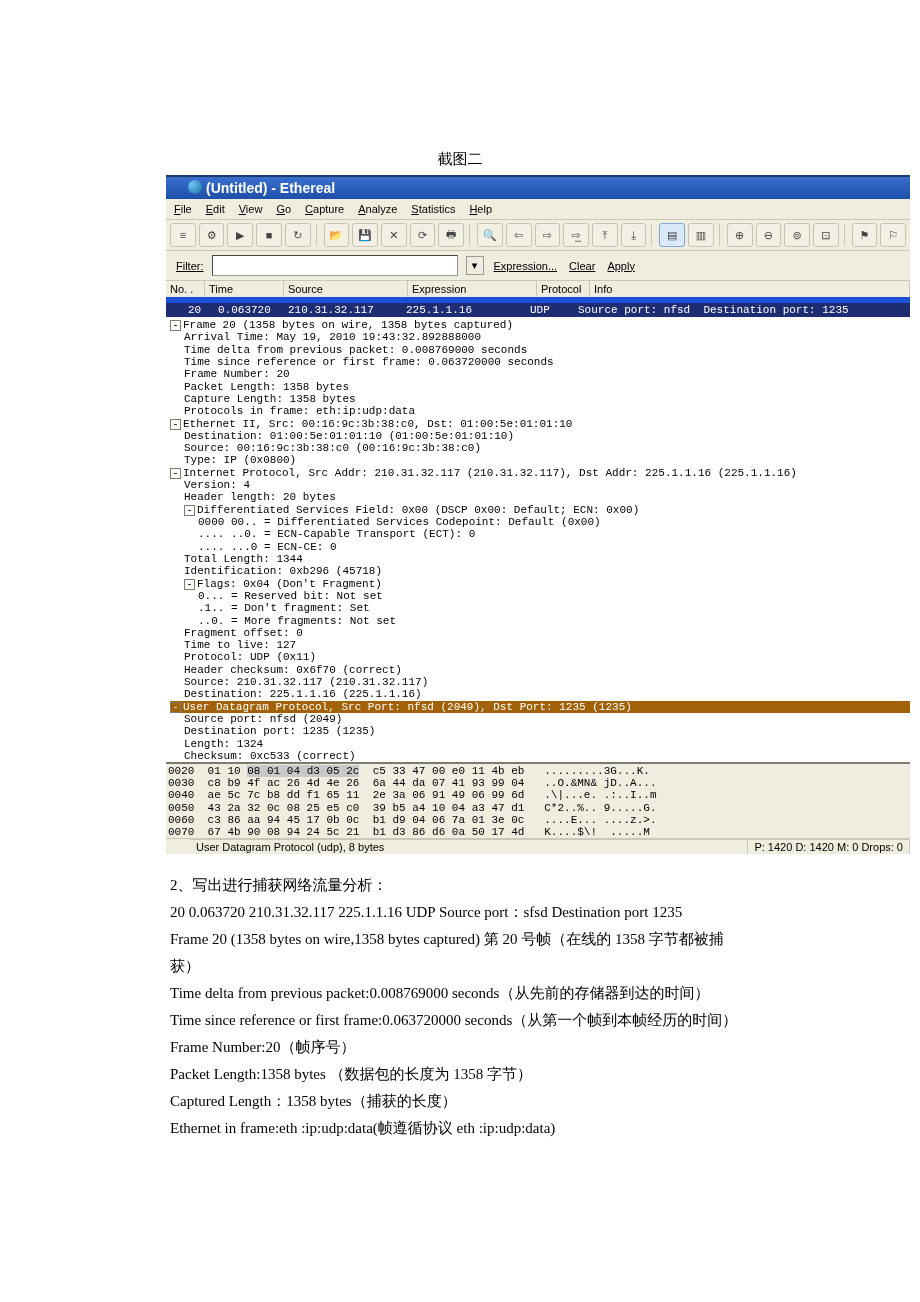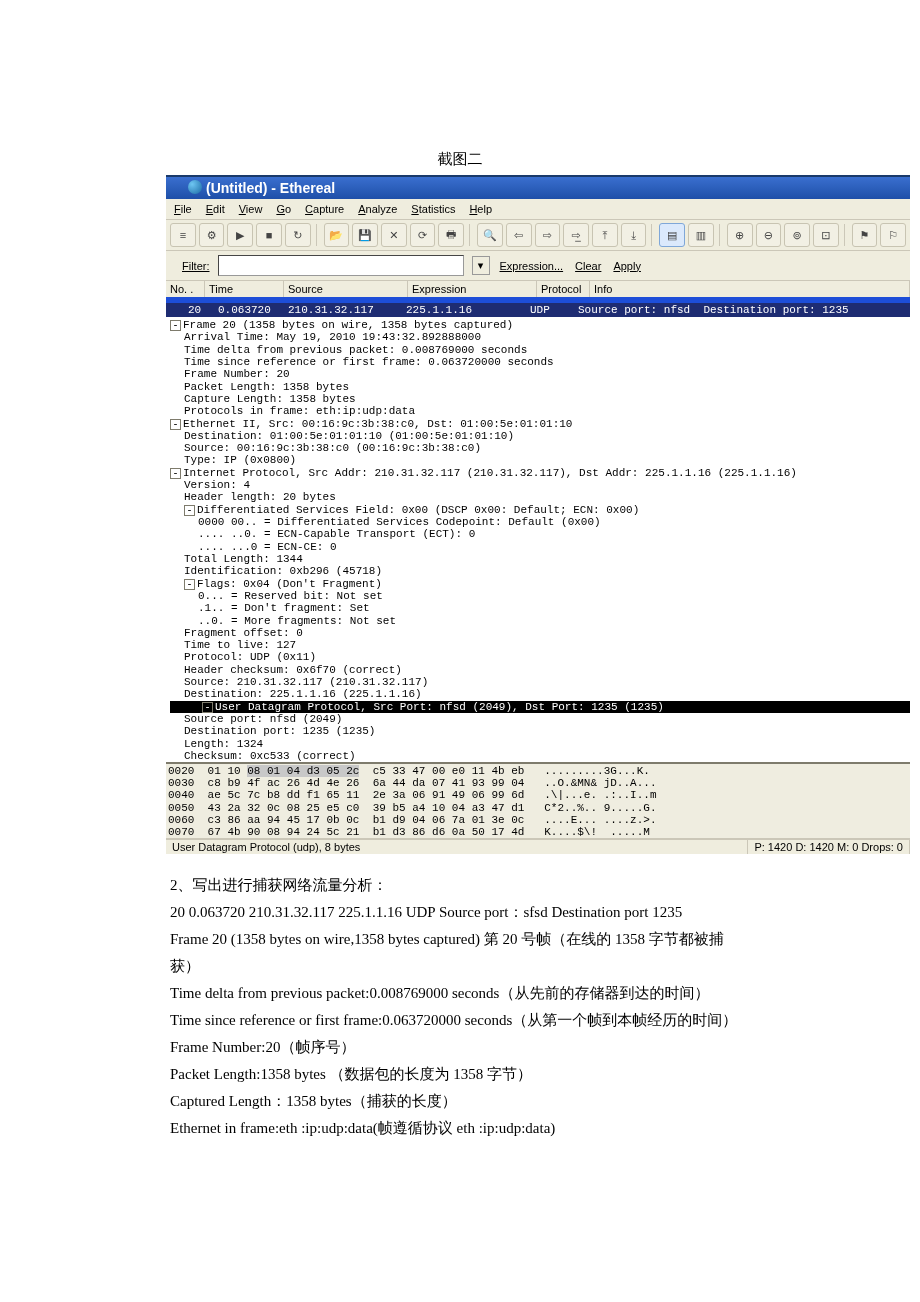--- a/index.html
+++ b/index.html
@@ -69,21 +69,21 @@
     align-items: center;
     justify-content: center;
     color: #444;
   }
   .tb-btn.group-start { border-color:#c8c4b2; background:#f2f0e4;}
   .tb-btn.sel { background:#dbe9fc; border-color:#7fa7d8;}
   .divider { width:2px; height:22px; border-left:1px solid #cbc7b8; margin:0 2px;}
   .filterbar {
     background: #efedde;
     border-bottom: 1px solid #cbc7b8;
-    padding: 4px 16px;
+    padding: 4px 10px;
     display: flex;
     align-items: center;
     gap: 8px;
   }
   .filterbar label { text-decoration: underline; }
   .filterbar input.filter {
     width: 240px; height: 17px; border: 1px inset #999; background:#fff;
   }
   .filterbar .flink { text-decoration: underline; color:#000; padding:0 2px;}
   .dd {
@@ -108,29 +108,29 @@
     background:#fff; font-family:"Courier New",monospace; font-size:11px;
     color:#000; line-height:1.12; padding:2px 0 0 4px;
     border-bottom:2px solid #7e7b6c;
     white-space:pre-wrap;
   }
   .details .box{display:inline-block; width:9px; text-align:center;
     border:1px solid #7e7b6c; font-size:10px; line-height:9px; margin-right:2px;}
   .details .lvl0{padding-left:0;}
   .details .lvl1{padding-left:14px;}
   .details .lvl2{padding-left:28px;}
-  .details .selrow{background:#000000; color:#fff;padding-left:32px;}
+  .details .selrow{background:#a16207; color:#fff;}
   .hexpane {
     background:#efede0; font-family:"Courier New",monospace; font-size:11px;
     line-height:1.1; padding:1px 2px 0 2px; white-space:pre;
     border-bottom:1px solid #cbc7b8;
   }
   .hexpane .hl{background:#c8c8c8;}
   .statusbar{
-    background:#efedde; display:flex; font-size:11px; border-top:1px solid #cbc7b8;
+    background:#efedde; display:flex; font-size:11px; border-top:1px solid #cbc7b8;margin-left:24px;
   }
   .statusbar div{border-right:1px solid #cbc7b8; padding:1px 6px;}
   .statusbar .left{flex:1;}
   .doc-text{
     margin-top:18px; font-family:"SimSun","Times New Roman",serif;
     font-size:15px; line-height:1.8; padding-left:0;
   }
   .doc-text p{margin:0;}
 </style>
 </head>

